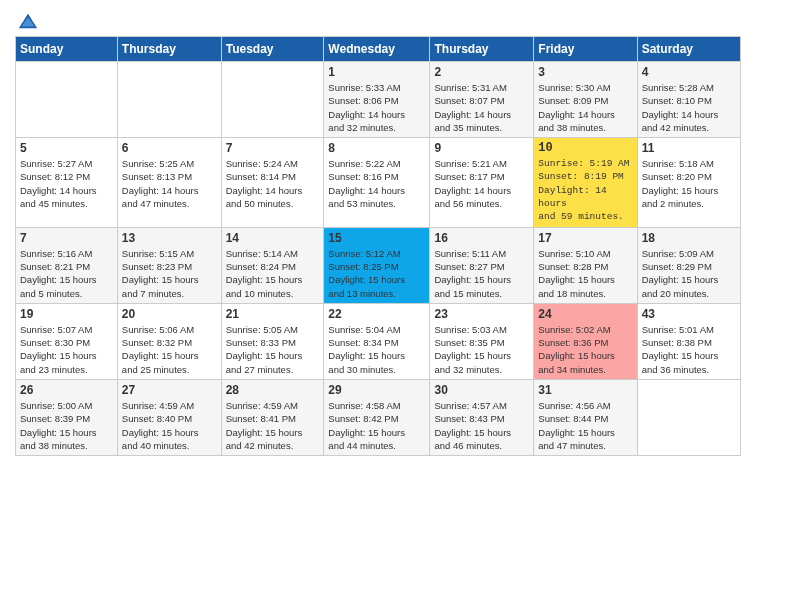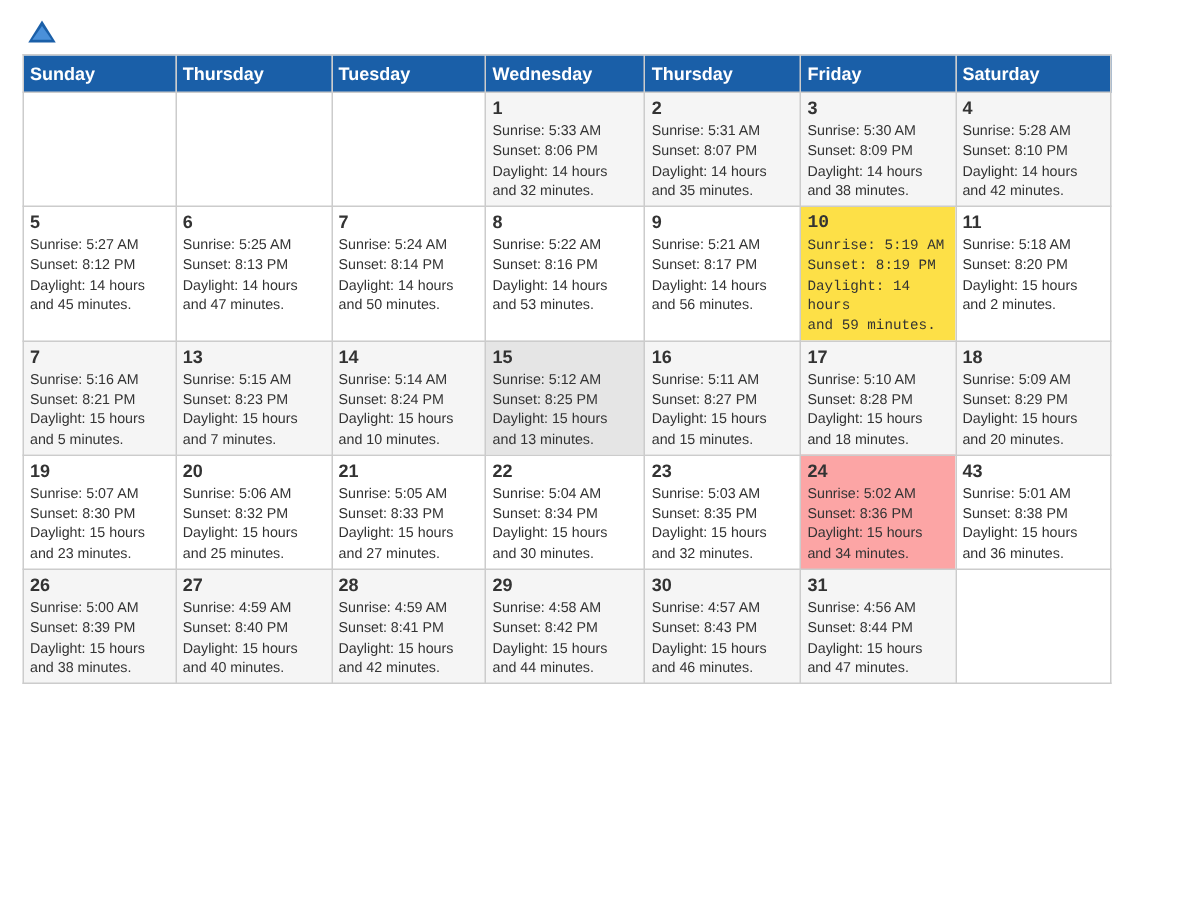--- a/index.html
+++ b/index.html
@@ -193,21 +193,21 @@
             <div class="day-info">Sunrise: 5:16 AM<br>Sunset: 8:21 PM<br>Daylight: 15 hours<br>and 5 minutes.</div>
           </td>
           <td style="background: rgb(245, 245, 245);">
             <span class="day-num">13</span>
             <div class="day-info">Sunrise: 5:15 AM<br>Sunset: 8:23 PM<br>Daylight: 15 hours<br>and 7 minutes.</div>
           </td>
           <td style="background: rgb(245, 245, 245);">
             <span class="day-num">14</span>
             <div class="day-info">Sunrise: 5:14 AM<br>Sunset: 8:24 PM<br>Daylight: 15 hours<br>and 10 minutes.</div>
           </td>
-          <td style="background: #e5e5e5;">
+          <td style="background: #0ea5e9;">
             <span class="day-num">15</span>
             <div class="day-info">Sunrise: 5:12 AM<br>Sunset: 8:25 PM<br>Daylight: 15 hours<br>and 13 minutes.</div>
           </td>
           <td style="background: rgb(245, 245, 245);">
             <span class="day-num">16</span>
             <div class="day-info">Sunrise: 5:11 AM<br>Sunset: 8:27 PM<br>Daylight: 15 hours<br>and 15 minutes.</div>
           </td>
           <td style="background: rgb(245, 245, 245);">
             <span class="day-num">17</span>
             <div class="day-info">Sunrise: 5:10 AM<br>Sunset: 8:28 PM<br>Daylight: 15 hours<br>and 18 minutes.</div>

